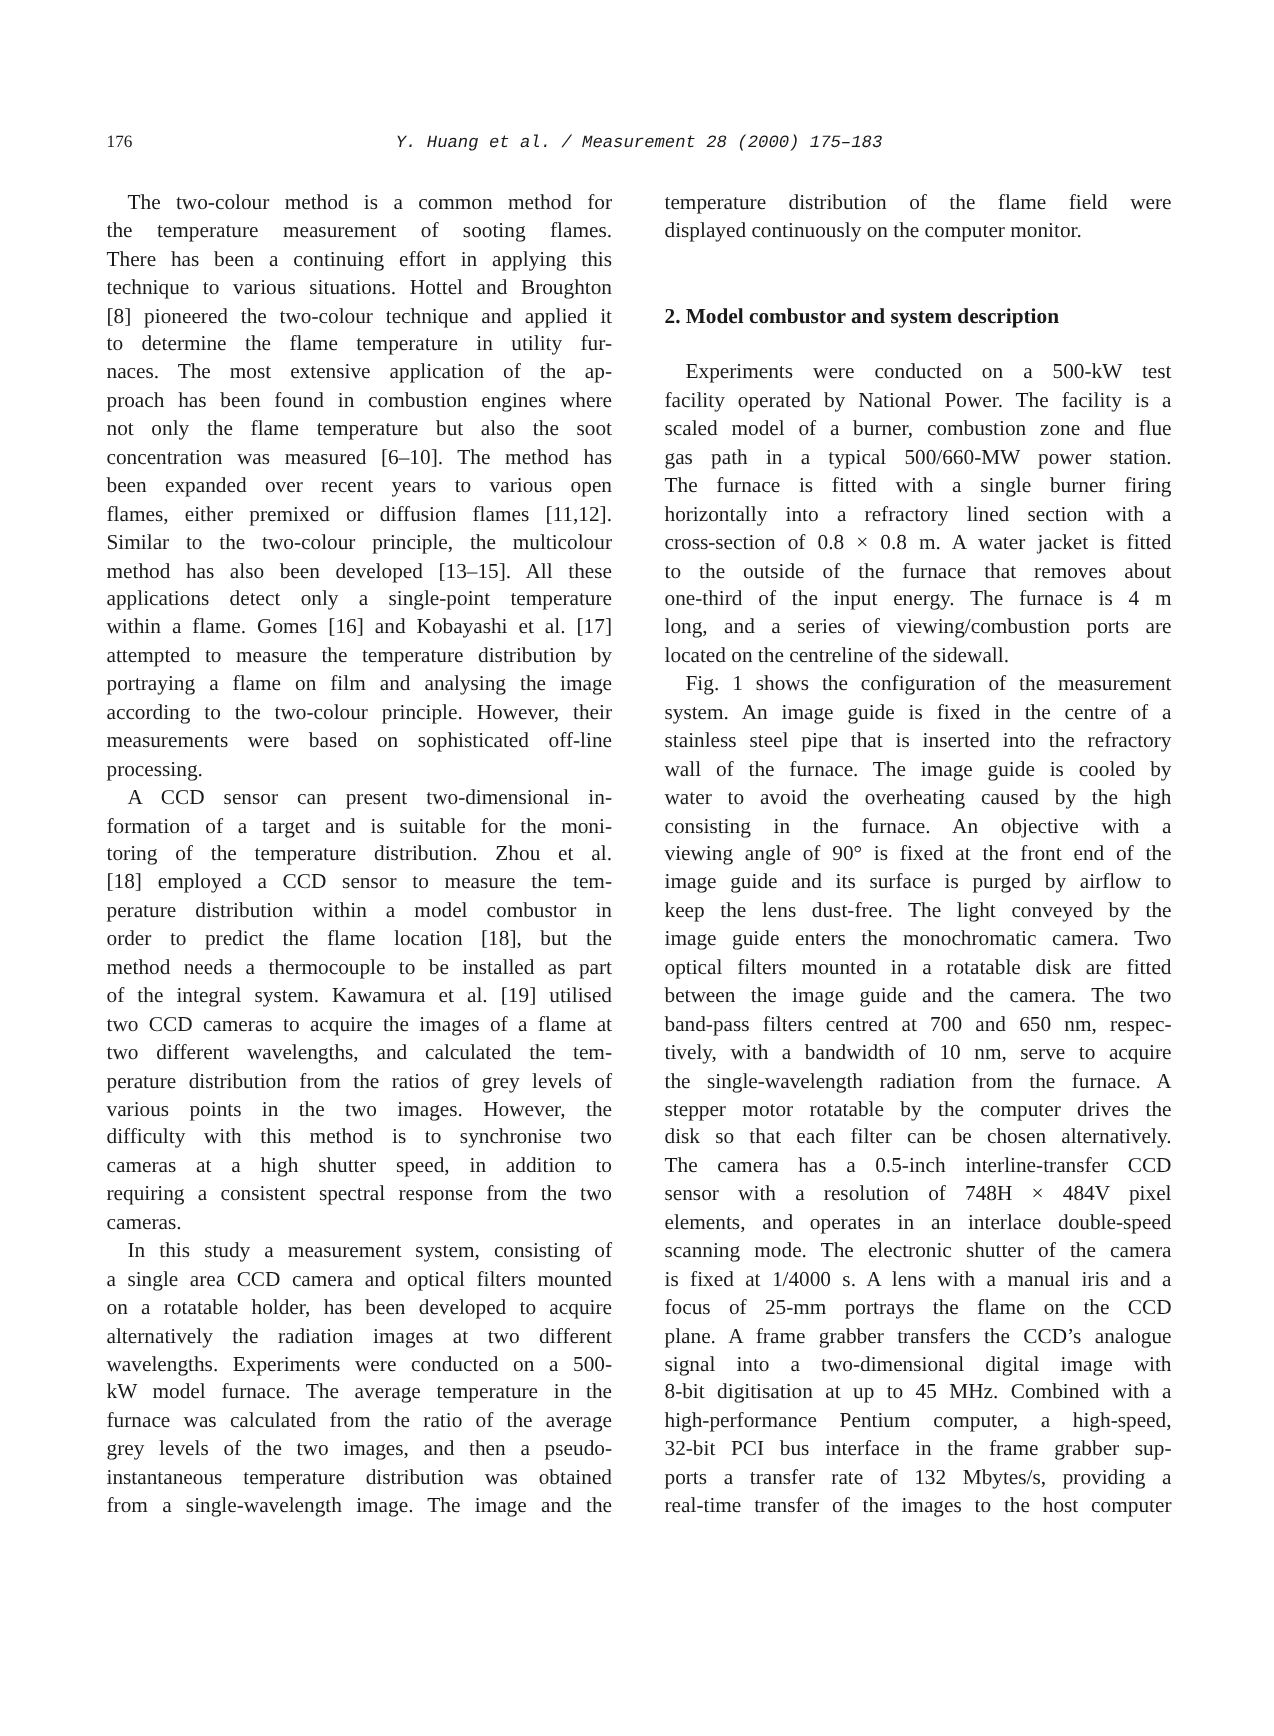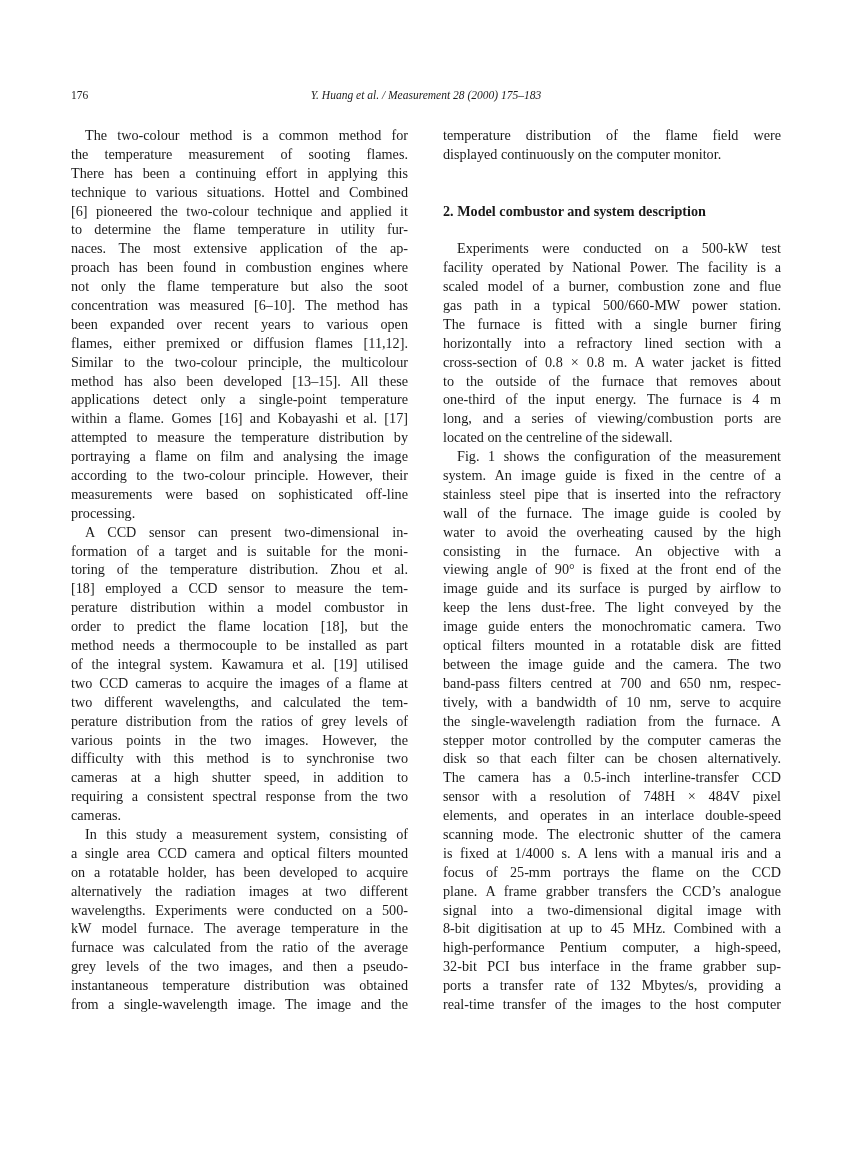--- a/index.html
+++ b/index.html
@@ -1,21 +1,21 @@
 <!DOCTYPE html>
 <html><head>
 <meta charset="utf-8">
 <style>
   html, body { margin: 0; padding: 0; background: #ffffff; }
   body { width: 849px; height: 1157px; position: relative; overflow: hidden;
          font-family: "Liberation Serif", "DejaVu Serif", serif; color: #1a1a1a; }
   .running-head { position: absolute; top: 89px; left: 71px; width: 710px; height: 16px;
                   font-size: 11.5px; }
   .page-num { position: absolute; left: 0; top: 0; }
-  .journal { position: absolute; left: 0; right: 0; top: 0; text-align: center; font-style: italic; }
+  .journal { position: absolute; left: 0; right: 0; top: 0; text-align: center; font-style: italic; font-family: Liberation Mono, monospace; }
   .col { position: absolute; top: 126px; }
   .col-left { left: 71px; width: 337px; }
   .col-right { left: 443px; width: 338px; }
   .line { height: 18.9px; line-height: 18.9px; font-size: 14.2px; white-space: nowrap;
           text-align: justify; text-align-last: justify; overflow: visible; }
   .line.last { text-align-last: left; }
   .line.indent { padding-left: 14px; }
   .line.blank { height: 18.9px; }
   .heading { font-weight: bold; text-align-last: left; }
 </style>
@@ -24,22 +24,22 @@
 
 <div class="running-head">
   <span class="page-num">176</span>
   <span class="journal">Y. Huang et al. / Measurement 28 (2000) 175–183</span>
 </div>
 
 <div class="col col-left" id="col-left">
     <div class="line indent">The two-colour method is a common method for</div>
     <div class="line">the temperature measurement of sooting flames.</div>
     <div class="line">There has been a continuing effort in applying this</div>
-    <div class="line">technique to various situations. Hottel and Combined</div>
-    <div class="line">[6] pioneered the two-colour technique and applied it</div>
+    <div class="line">technique to various situations. Hottel and Broughton</div>
+    <div class="line">[8] pioneered the two-colour technique and applied it</div>
     <div class="line">to determine the flame temperature in utility fur-</div>
     <div class="line">naces. The most extensive application of the ap-</div>
     <div class="line">proach has been found in combustion engines where</div>
     <div class="line">not only the flame temperature but also the soot</div>
     <div class="line">concentration was measured [6–10]. The method has</div>
     <div class="line">been expanded over recent years to various open</div>
     <div class="line">flames, either premixed or diffusion flames [11,12].</div>
     <div class="line">Similar to the two-colour principle, the multicolour</div>
     <div class="line">method has also been developed [13–15]. All these</div>
     <div class="line">applications detect only a single-point temperature</div>
@@ -102,21 +102,21 @@
     <div class="line">consisting in the furnace. An objective with a</div>
     <div class="line">viewing angle of 90° is fixed at the front end of the</div>
     <div class="line">image guide and its surface is purged by airflow to</div>
     <div class="line">keep the lens dust-free. The light conveyed by the</div>
     <div class="line">image guide enters the monochromatic camera. Two</div>
     <div class="line">optical filters mounted in a rotatable disk are fitted</div>
     <div class="line">between the image guide and the camera. The two</div>
     <div class="line">band-pass filters centred at 700 and 650 nm, respec-</div>
     <div class="line">tively, with a bandwidth of 10 nm, serve to acquire</div>
     <div class="line">the single-wavelength radiation from the furnace. A</div>
-    <div class="line">stepper motor controlled by the computer cameras the</div>
+    <div class="line">stepper motor rotatable by the computer drives the</div>
     <div class="line">disk so that each filter can be chosen alternatively.</div>
     <div class="line">The camera has a 0.5-inch interline-transfer CCD</div>
     <div class="line">sensor with a resolution of 748H × 484V pixel</div>
     <div class="line">elements, and operates in an interlace double-speed</div>
     <div class="line">scanning mode. The electronic shutter of the camera</div>
     <div class="line">is fixed at 1/4000 s. A lens with a manual iris and a</div>
     <div class="line">focus of 25-mm portrays the flame on the CCD</div>
     <div class="line">plane. A frame grabber transfers the CCD’s analogue</div>
     <div class="line">signal into a two-dimensional digital image with</div>
     <div class="line">8-bit digitisation at up to 45 MHz. Combined with a</div>

